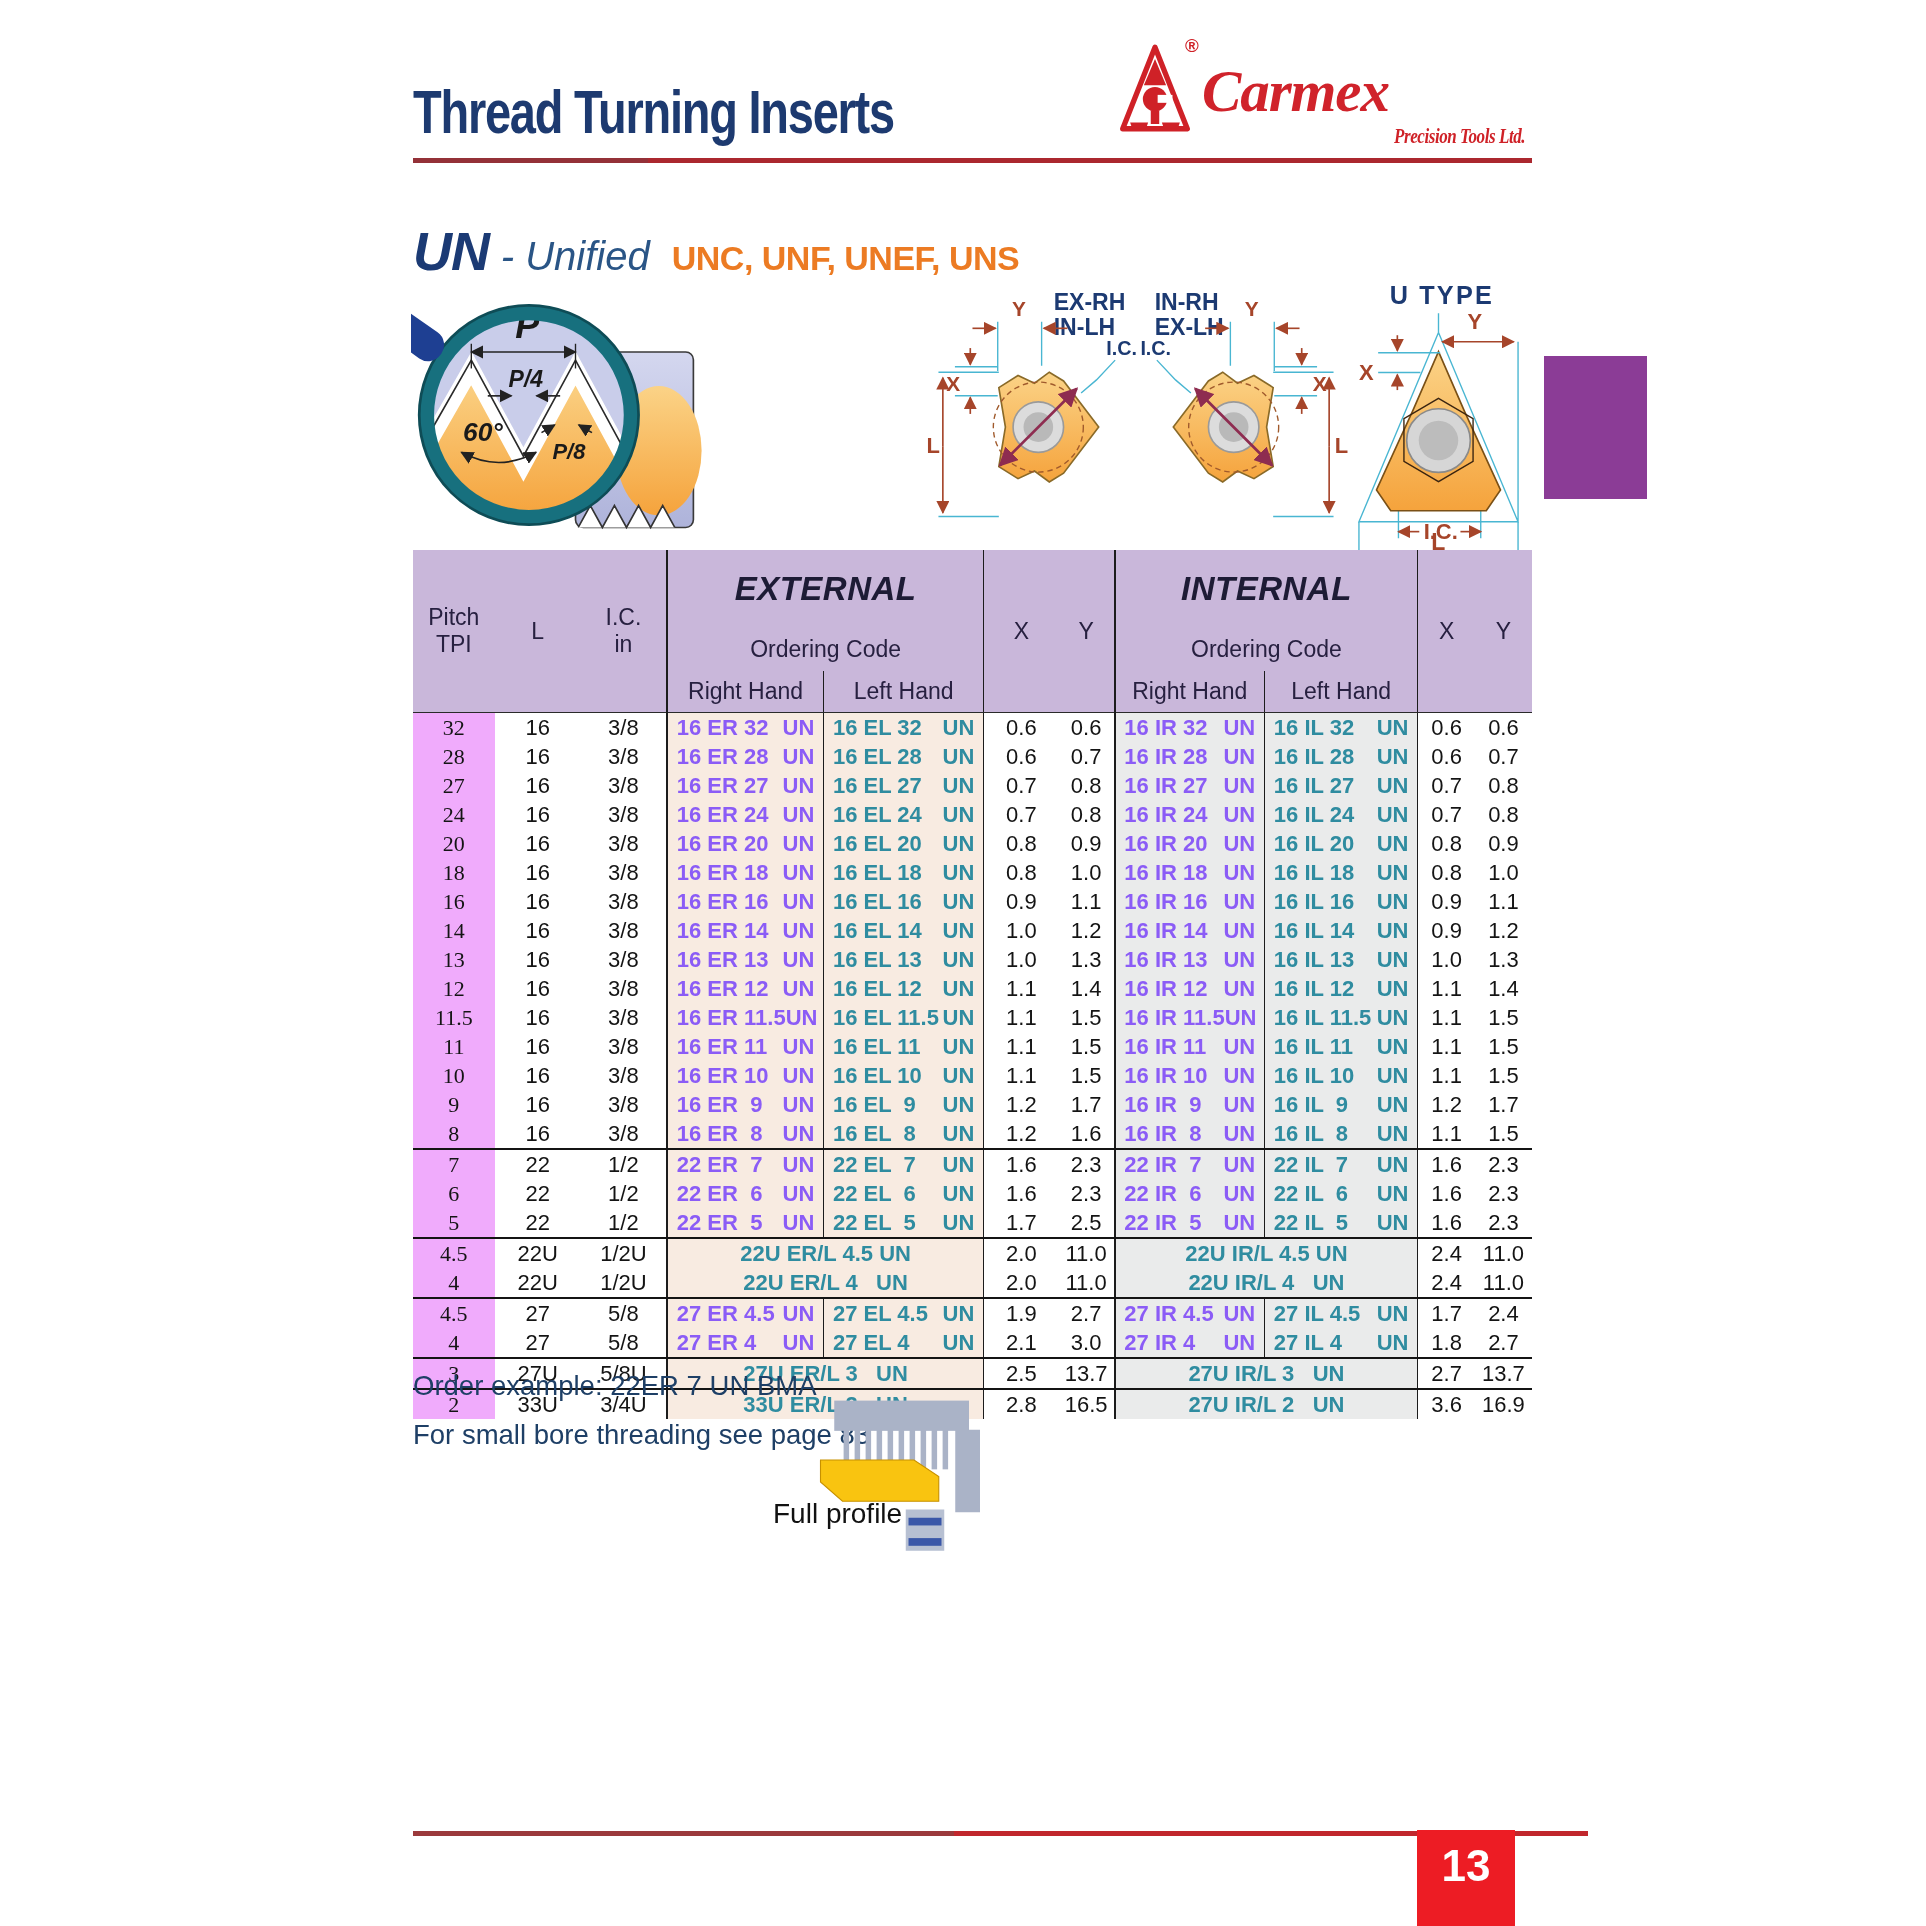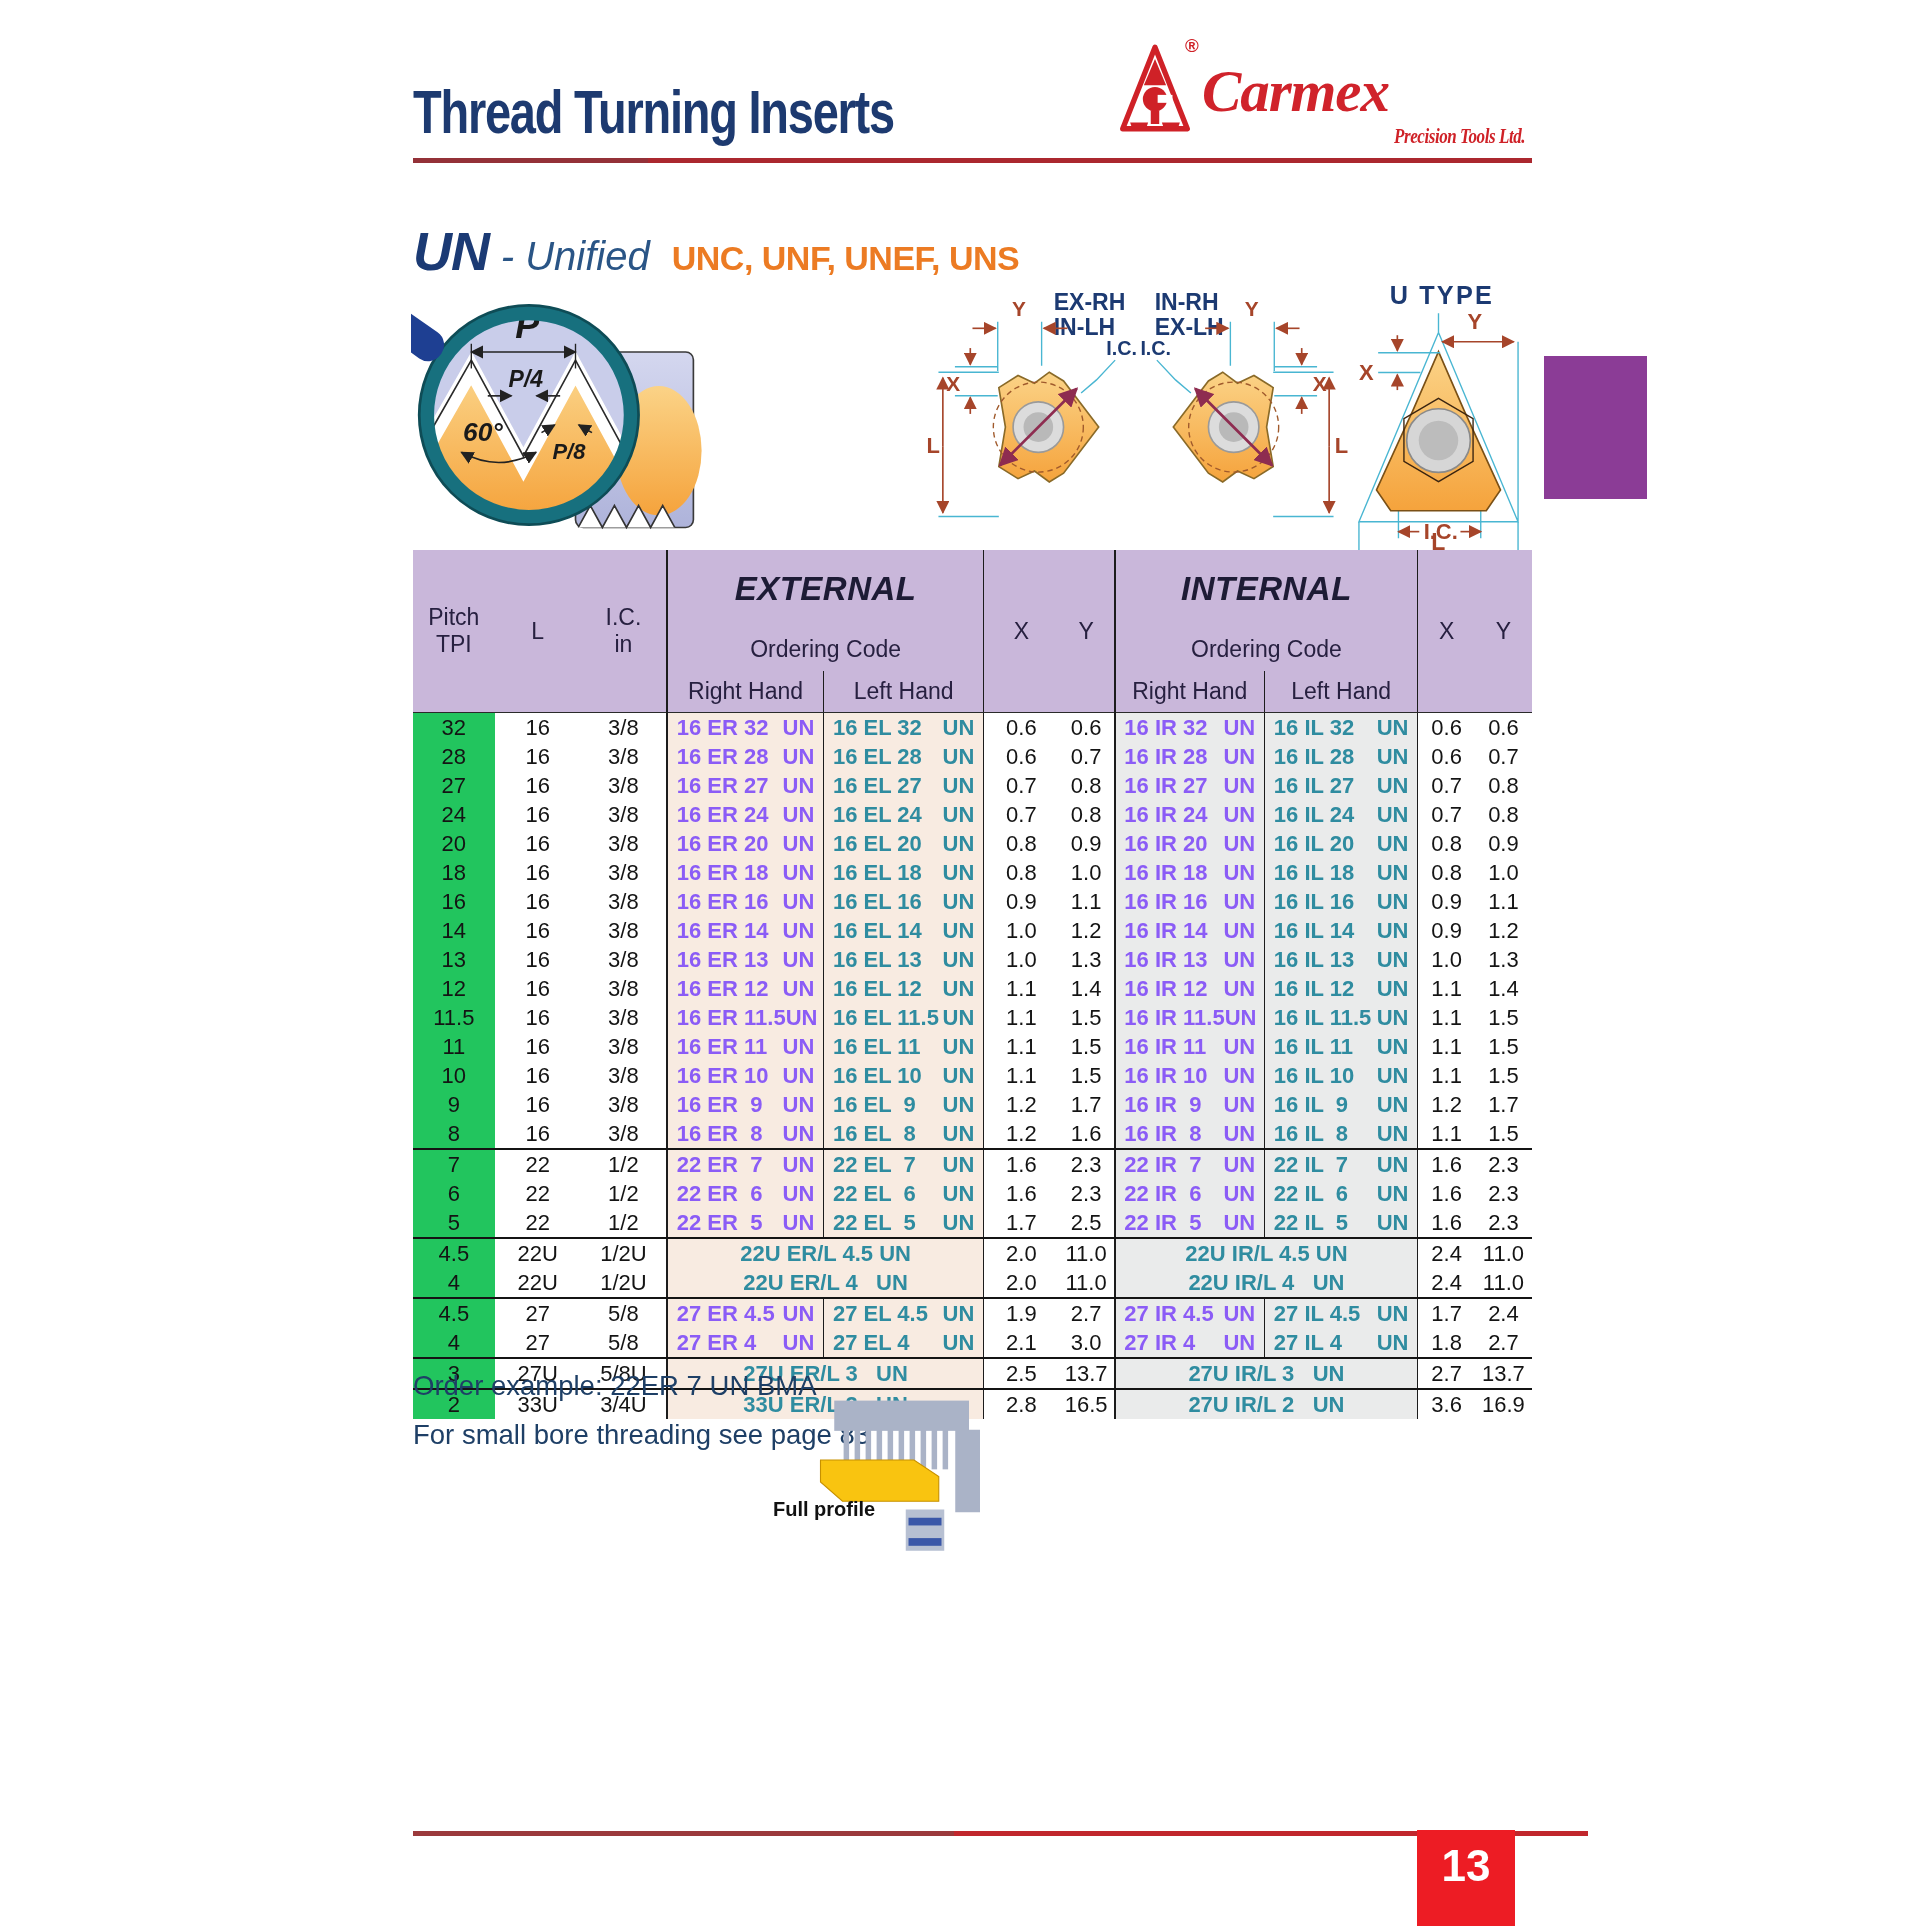--- a/index.html
+++ b/index.html
@@ -41,36 +41,36 @@
   
   .tbl-wrap{position:absolute;left:413px;top:550px;width:1119px;}
   table{border-collapse:collapse;table-layout:fixed;width:1119px;}
   td,th{overflow:hidden;white-space:pre;padding:0;}
   thead th{background:#c9b7da;color:#272040;font-weight:normal;vertical-align:middle;
            font-size:23px;text-align:center;}
   .h-ext{font-style:italic;font-weight:bold;font-size:33px;color:#1d1b35;letter-spacing:0.5px;}
   .hb{border-bottom:1.6px solid #2a2a2a;}
   .hr1{height:52px;padding-left:20px;} .hr2{height:27.5px;} .hr3{height:27.5px;}
   tbody td{height:29px;font-size:22px;text-align:center;vertical-align:middle;color:#141414;}
-  .c-pitch{background:#22c55e;}
+  .c-pitch{background:#f0abfc;font-family:Liberation Serif, serif;}
   .c-er,.c-el,.c-ext-merged{background:#f8ebe1;}
   .c-ir,.c-il,.c-int-merged{background:#eaebeb;}
   .c-ext-merged,.c-int-merged{color:#2f8ca0;font-weight:bold;}
   .code{display:flex;justify-content:space-between;padding:0 8.8px;font-weight:bold;}
   .c-er .code,.c-ir .code{color:#8b5cf6;}
   .c-el .code,.c-il .code{color:#2f8ca0;}
   .b-thick{border-left:2.2px solid #1c1c1c;text-align:center;}
   .b-thin{border-left:1.1px solid #1c1c1c;}
   tr.sep td{border-bottom:2.2px solid #141414;}
 
   
   .note{position:absolute;left:413px;color:#1e3f66;font-size:27.5px;white-space:nowrap;}
   .n1{top:1370px;} .n2{top:1419px;} .n3{top:1753px;}
   .svg-fullprofile{position:absolute;left:782px;top:1394px;}
-  .fp-caption{position:absolute;left:773px;top:1498px;font-size:20px;color:#111;font-weight:bold;}
+  .fp-caption{position:absolute;left:773px;top:1498px;font-size:28px;color:#111;}
   .bottom-rule{position:absolute;left:413px;top:1831px;width:1175px;height:5px;
         background:linear-gradient(90deg,#9b3a3c 0%,#9b3a3c 46%,#c1272d 46%,#c1272d 100%);}
   .page-box{position:absolute;left:1417px;top:1830px;width:98px;height:96px;background:#ed1c24;
         text-align:center;}
   .page-box span{color:#fff;font-weight:bold;font-size:44px;line-height:1;display:inline-block;margin-top:14.3px;}
 </style>
 </head>
 <body>
 
 <div class="page">

